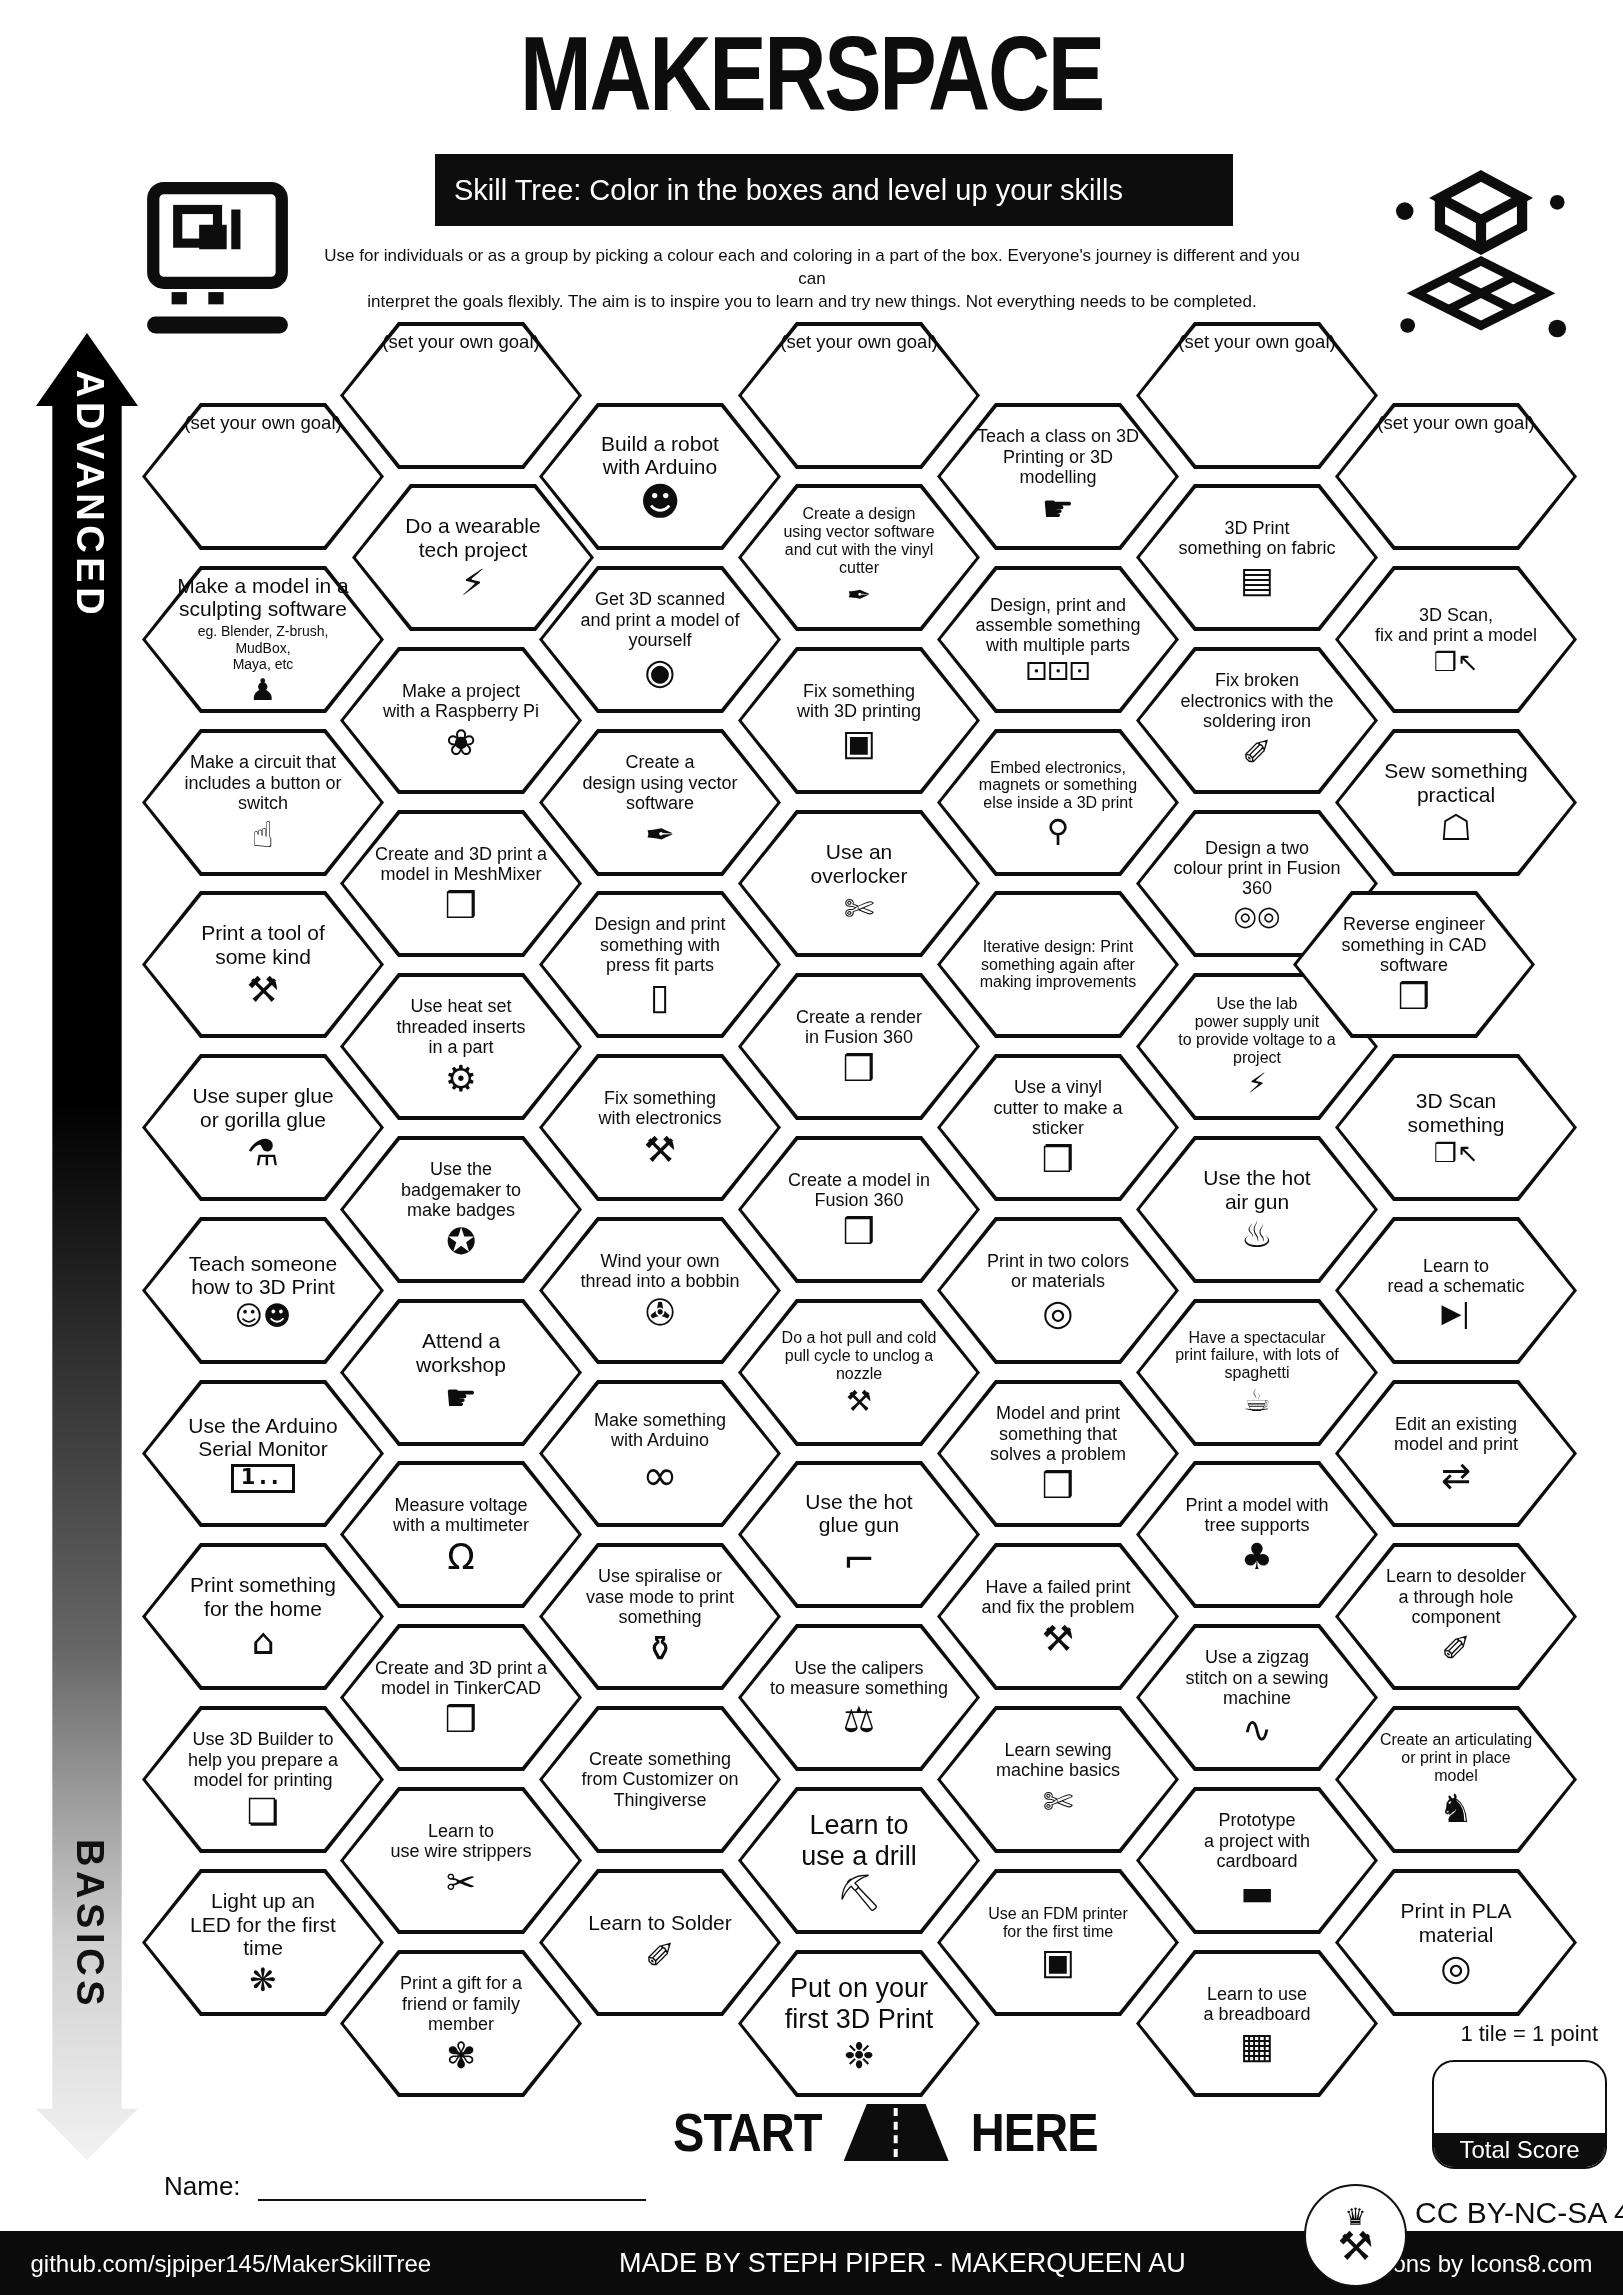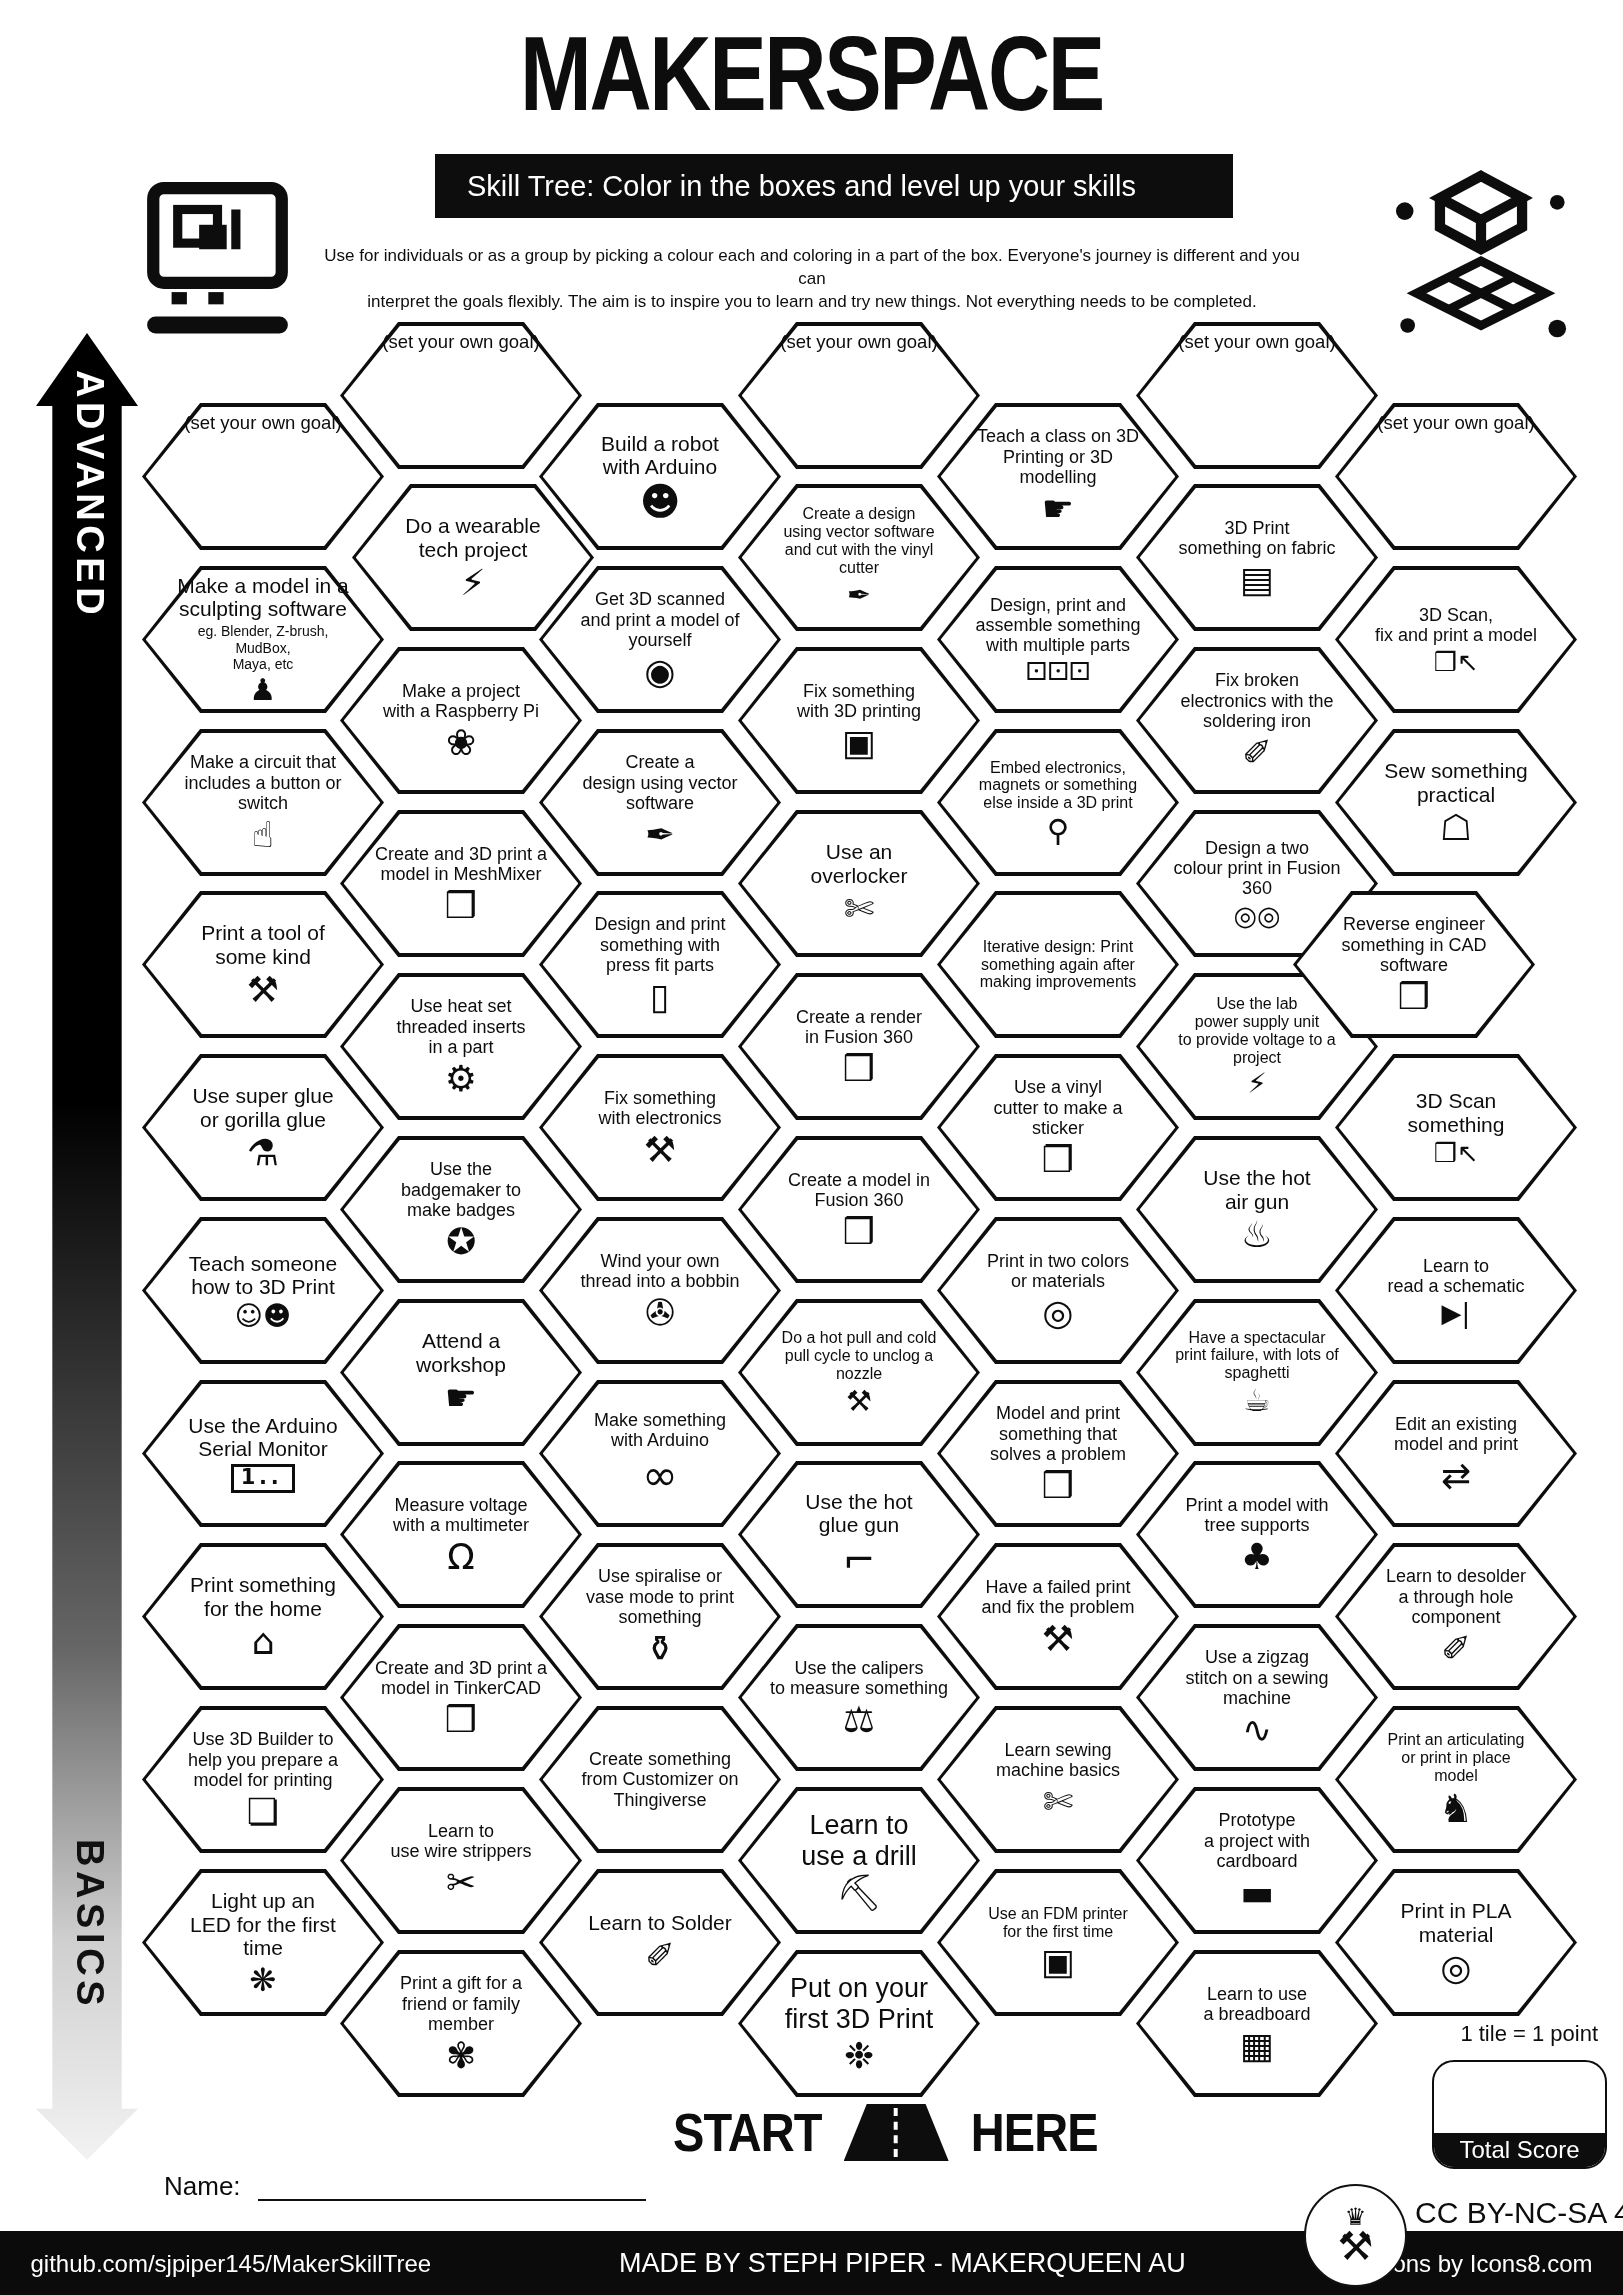--- a/index.html
+++ b/index.html
@@ -3,22 +3,22 @@
 <meta charset="utf-8">
 <style>
   html,body{margin:0;padding:0;background:#fff;}
   #page{position:relative;width:1623px;height:2295px;background:#fff;overflow:hidden;
         font-family:"Liberation Sans","DejaVu Sans",sans-serif;color:#0d0d0d;
         --hexclip:polygon(0 50%,24% 0,76% 0,100% 50%,76% 100%,24% 100%);}
   .abs{position:absolute;}
   
   #title{left:0;top:14px;width:100%;text-align:center;font-size:105px;font-weight:800;
          letter-spacing:-2.8px;transform:scaleX(.82);white-space:nowrap;}
-  #subtitle-bar{left:435px;top:154px;width:798px;height:64px;background:#0d0d0d;color:#fff;
-         display:flex;align-items:center;padding-left:32px;font-size:29px;box-sizing:border-box;}
+  #subtitle-bar{left:435px;top:154px;width:798px;height:72px;background:#0d0d0d;color:#fff;
+         display:flex;align-items:center;padding-left:19px;font-size:29px;box-sizing:border-box;}
   #description{left:324px;top:245px;width:976px;text-align:center;font-size:17px;line-height:1.35;white-space:pre-line;}
   
   #rail{left:36px;top:333px;width:102px;height:1827px;
         background:linear-gradient(180deg,#000 0%,#000 42%,#666 72%,#cfcfcf 88%,#f2f2f2 100%);
         clip-path:polygon(50% 0,100% 4%,84% 4%,84% 97.2%,100% 97.2%,50% 100%,0 97.2%,16% 97.2%,16% 4%,0 4%);}
   .rail-label{writing-mode:vertical-rl;text-orientation:mixed;font-weight:bold;font-size:38px;letter-spacing:4.6px;}
   #adv{left:68px;top:370px;color:#fff;}
   #bas{left:68px;top:1839px;color:#111;}
   
   #hexgrid{left:0;top:0;width:100%;height:100%;}
@@ -821,21 +821,21 @@
 a through hole
 component</div>
 
         <div class="hex-icon">✐</div>
       </div>
     </div>
       <div class="hex xs" style="left: 1335px; top: 1706px;">
       <div class="hex-border"></div>
       <div class="hex-fill"></div>
       <div class="hex-content">
-        <div class="hex-label">Print an articulating
+        <div class="hex-label">Create an articulating
 or print in place
 model</div>
 
         <div class="hex-icon" style="font-size: 39px;">♞</div>
       </div>
     </div>
       <div class="hex" style="left: 1335px; top: 1869px;">
       <div class="hex-border"></div>
       <div class="hex-fill"></div>
       <div class="hex-content">

